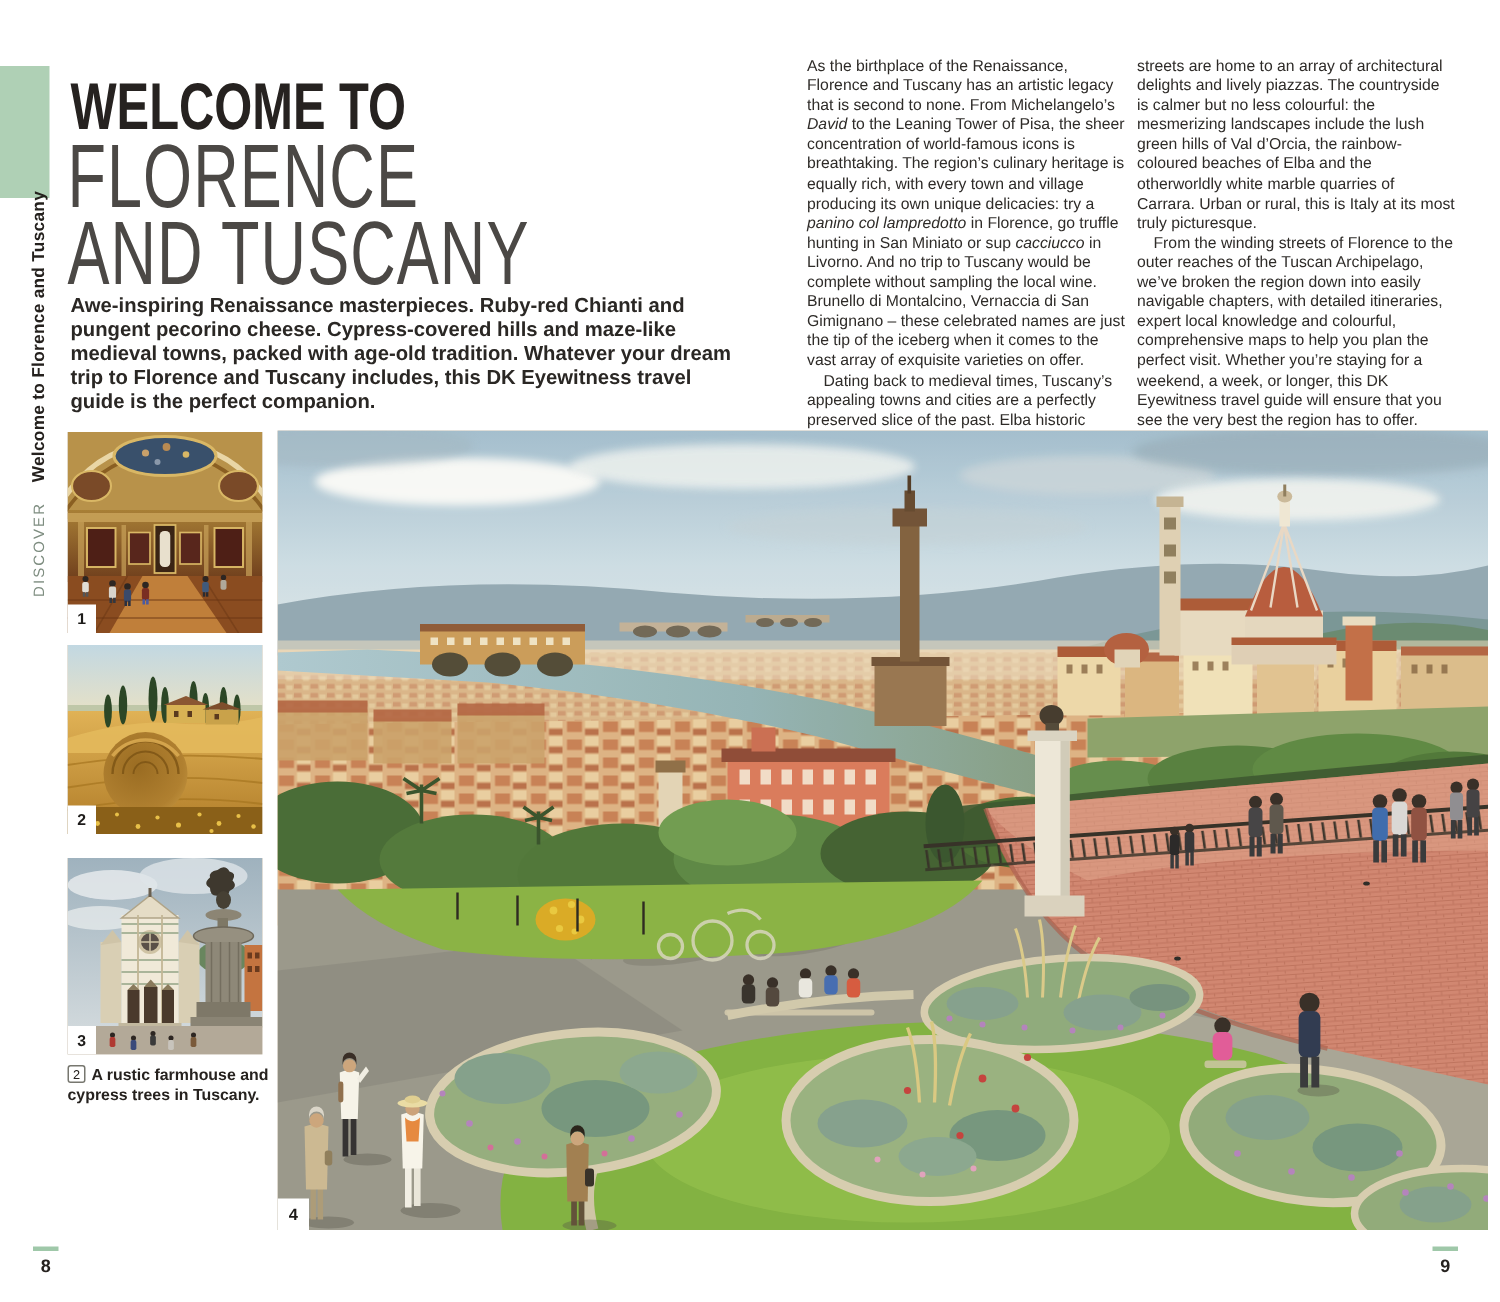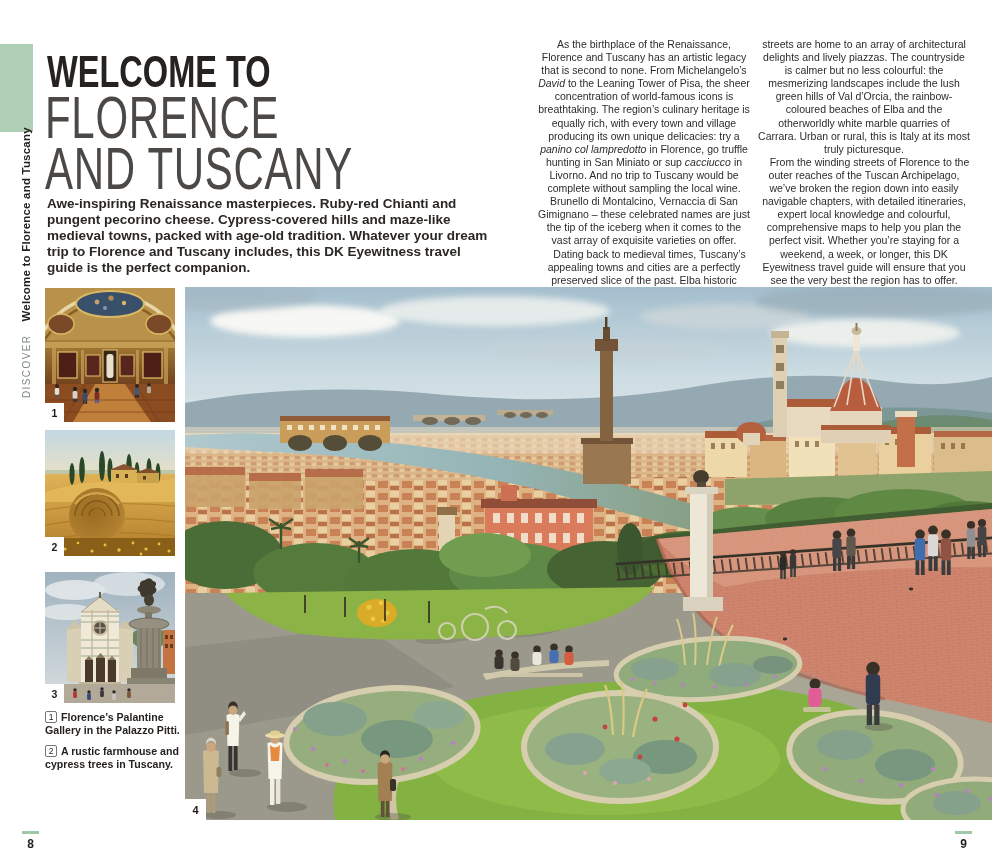--- a/index.html
+++ b/index.html
@@ -24,21 +24,21 @@
   .kicker { left:47px; top:50px; font-size:44px; line-height:44px; font-weight:bold;
             color:#262220; transform:scaleX(0.74); transform-origin:left top; white-space:nowrap; }
   .display { font-size:60px; line-height:52px; font-weight:200; color:#4b4845;
              transform:scaleX(0.70); transform-origin:left top; white-space:nowrap; letter-spacing:1px; }
   .display1 { left:45px; top:92px; }
   .display2 { left:45px; top:143px; }
   .intro { left:47px; top:196px; width:444px; font-size:13.5px; line-height:15.9px;
            font-weight:bold; color:#2a2724; }
 
   
-  .col { top:38px; width:212px; font-size:10.5px; line-height:13.1px; color:#2e2b28; text-align:center; }
+  .col { top:38px; width:212px; font-size:10.5px; line-height:13.1px; color:#2e2b28; text-align:left; }
   .col1 { left:538px; }
   .col2 { left:758px; }
   .para { margin:0; }
   .para.indent { text-indent:11px; }
   .para em { font-style:italic; }
 
   
   .photo { position:absolute; overflow:hidden; background:#cfc6b4; }
   .photo svg { display:block; width:100%; height:100%; }
   .thumb1 { left:45px; top:288px; width:130px; height:134px; }
@@ -716,20 +716,19 @@
       <ellipse cx="726" cy="302" rx="2.2" ry="1.4" fill="#222"></ellipse>
       <ellipse cx="600" cy="352" rx="2.2" ry="1.4" fill="#222"></ellipse>
     </g>
 
     <rect width="807" height="533" fill="#ffd98f" opacity="0.06"></rect>
   </svg>
   <div class="fig-badge big">4</div>
 </div>
 
 <div class="abs captions">
-    <div class="caption-item"><span class="cap-num">1</span><span class="cap-text">Florence’s Palantine Gallery in the Palazzo Pitti.</span></div>
     <div class="caption-item"><span class="cap-num">2</span><span class="cap-text">A rustic farmhouse and cypress trees in Tuscany.</span></div>
   </div>
 
 <div class="abs page-bar bar-left"></div>
 <div class="abs page-num num-left">8</div>
 <div class="abs page-bar bar-right"></div>
 <div class="abs page-num num-right">9</div>
 
 </body></html>

